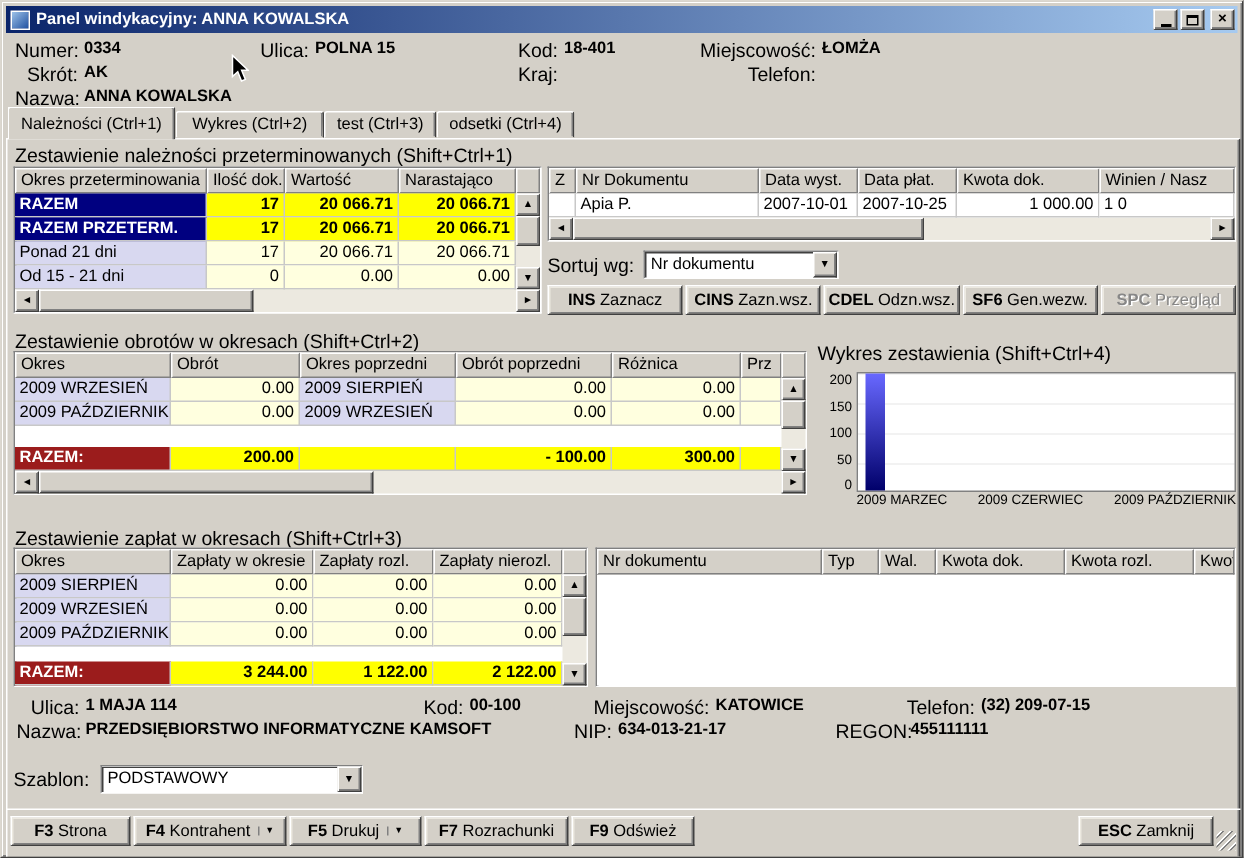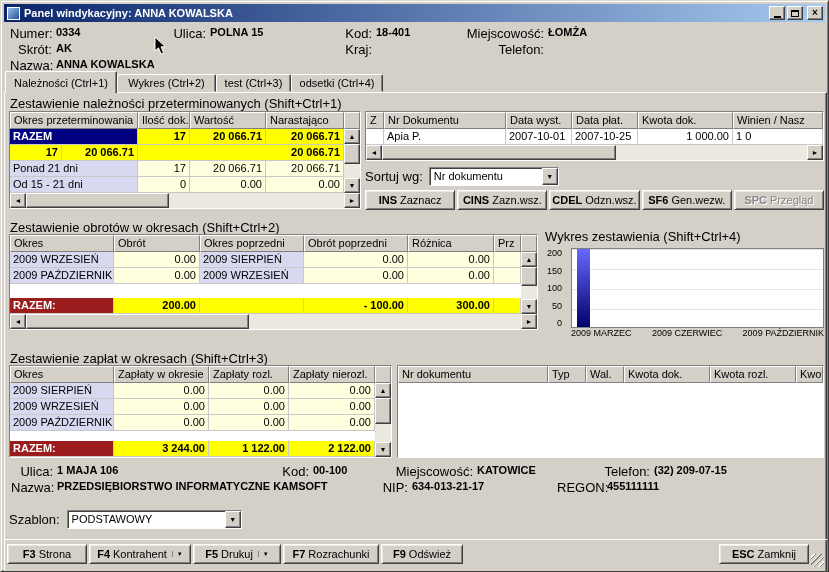--- a/index.html
+++ b/index.html
@@ -71,21 +71,21 @@
 
 .combo{display:inline-flex;height:19px;background:#fff;border:1px solid;border-color:#808080 #fff #fff #808080;
   box-shadow:inset 1px 1px 0 #404040;}
 .combo-val{flex:1;font-size:11px;padding:2px 4px;white-space:nowrap;overflow:hidden;}
 .combo-btn{width:16px;background:#d4d0c8;border:1px solid;border-color:#fff #404040 #404040 #fff;
   box-shadow:inset -1px -1px 0 #808080;font-size:7px;line-height:7px;display:flex;align-items:center;justify-content:center;}
 
 .chart{position:absolute;left:540px;top:134px;width:279px;}
 .plotrow{display:flex;margin-top:3px;}
 .yaxis{width:26px;height:80px;display:flex;flex-direction:column;justify-content:space-between;
-  align-items:flex-end;font-size:9px;padding-right:9px;color:#000;}
+  align-items:flex-end;font-size:9px;padding-right:3px;color:#000;}
 .plot{flex:1;height:80px;background:#fff;border:1px solid #808080;position:relative;
   background-image:linear-gradient(#e4e4e4 1px,transparent 1px);background-size:100% 20px;}
 .bar{position:absolute;bottom:0;left:5px;width:13px;background:linear-gradient(180deg,#6868ff,#00006a);}
 .xlabels{display:flex;justify-content:space-between;font-size:9px;margin-left:26px;white-space:nowrap;overflow:hidden;}
 
 .btnrow{display:flex;gap:2px;margin-top:4px;}
 .btnrow .btn{flex:1;padding:0 2px;overflow:hidden;}
 
 .footer{position:absolute;left:3px;bottom:3px;width:823px;height:29px;border-top:1px solid #fff;
   display:flex;align-items:center;padding:0 3px;gap:2px;}
@@ -149,20 +149,21 @@
       </div>
       <div class="bodyrow">
         <div class="rowsarea">
           <div class="tr sel">
             <div class="td per" style="width:128px;">RAZEM</div>
             <div class="td cnum" style="width:52px;">17</div>
             <div class="td cnum" style="width:76px;">20 066.71</div>
             <div class="td cnum fill">20 066.71</div>
           </div>
           <div class="tr sel">
+            <div class="td per" style="width:128px;">RAZEM PRZETERM.</div>
             <div class="td cnum" style="width:52px;">17</div>
             <div class="td cnum" style="width:76px;">20 066.71</div>
             <div class="td cnum fill">20 066.71</div>
           </div>
           <div class="tr">
             <div class="td per" style="width:128px;">Ponad 21 dni</div>
             <div class="td cnum" style="width:52px;">17</div>
             <div class="td cnum" style="width:76px;">20 066.71</div>
             <div class="td cnum fill">20 066.71</div>
           </div>
@@ -379,21 +380,21 @@
         <div class="th" style="width:38px;">Typ</div>
         <div class="th" style="width:38px;">Wal.</div>
         <div class="th" style="width:86px;">Kwota dok.</div>
         <div class="th" style="width:86px;">Kwota rozl.</div>
         <div class="th fill">Kwota d</div>
       </div>
       <div style="height:74px;background:#fff;"></div>
     </div>
 
     <span class="lbl abs r" style="left:6px;top:371px;width:42px;">Ulica:</span>
-    <span class="val abs" style="left:52px;top:371px;">1 MAJA 106</span>
+    <span class="val abs" style="left:52px;top:371px;">1 MAJA 114</span>
     <span class="lbl abs r" style="left:270px;top:371px;width:34px;">Kod:</span>
     <span class="val abs" style="left:308px;top:371px;">00-100</span>
     <span class="lbl abs r" style="left:390px;top:371px;width:78px;">Miejscowość:</span>
     <span class="val abs" style="left:472px;top:371px;">KATOWICE</span>
     <span class="lbl abs r" style="left:595px;top:371px;width:50px;">Telefon:</span>
     <span class="val abs" style="left:649px;top:371px;">(32) 209-07-15</span>
     <span class="lbl abs r" style="left:6px;top:387px;width:42px;">Nazwa:</span>
     <span class="val abs" style="left:52px;top:387px;">PRZEDSIĘBIORSTWO INFORMATYCZNE KAMSOFT</span>
     <span class="lbl abs r" style="left:375px;top:387px;width:28px;">NIP:</span>
     <span class="val abs" style="left:407px;top:387px;">634-013-21-17</span>

